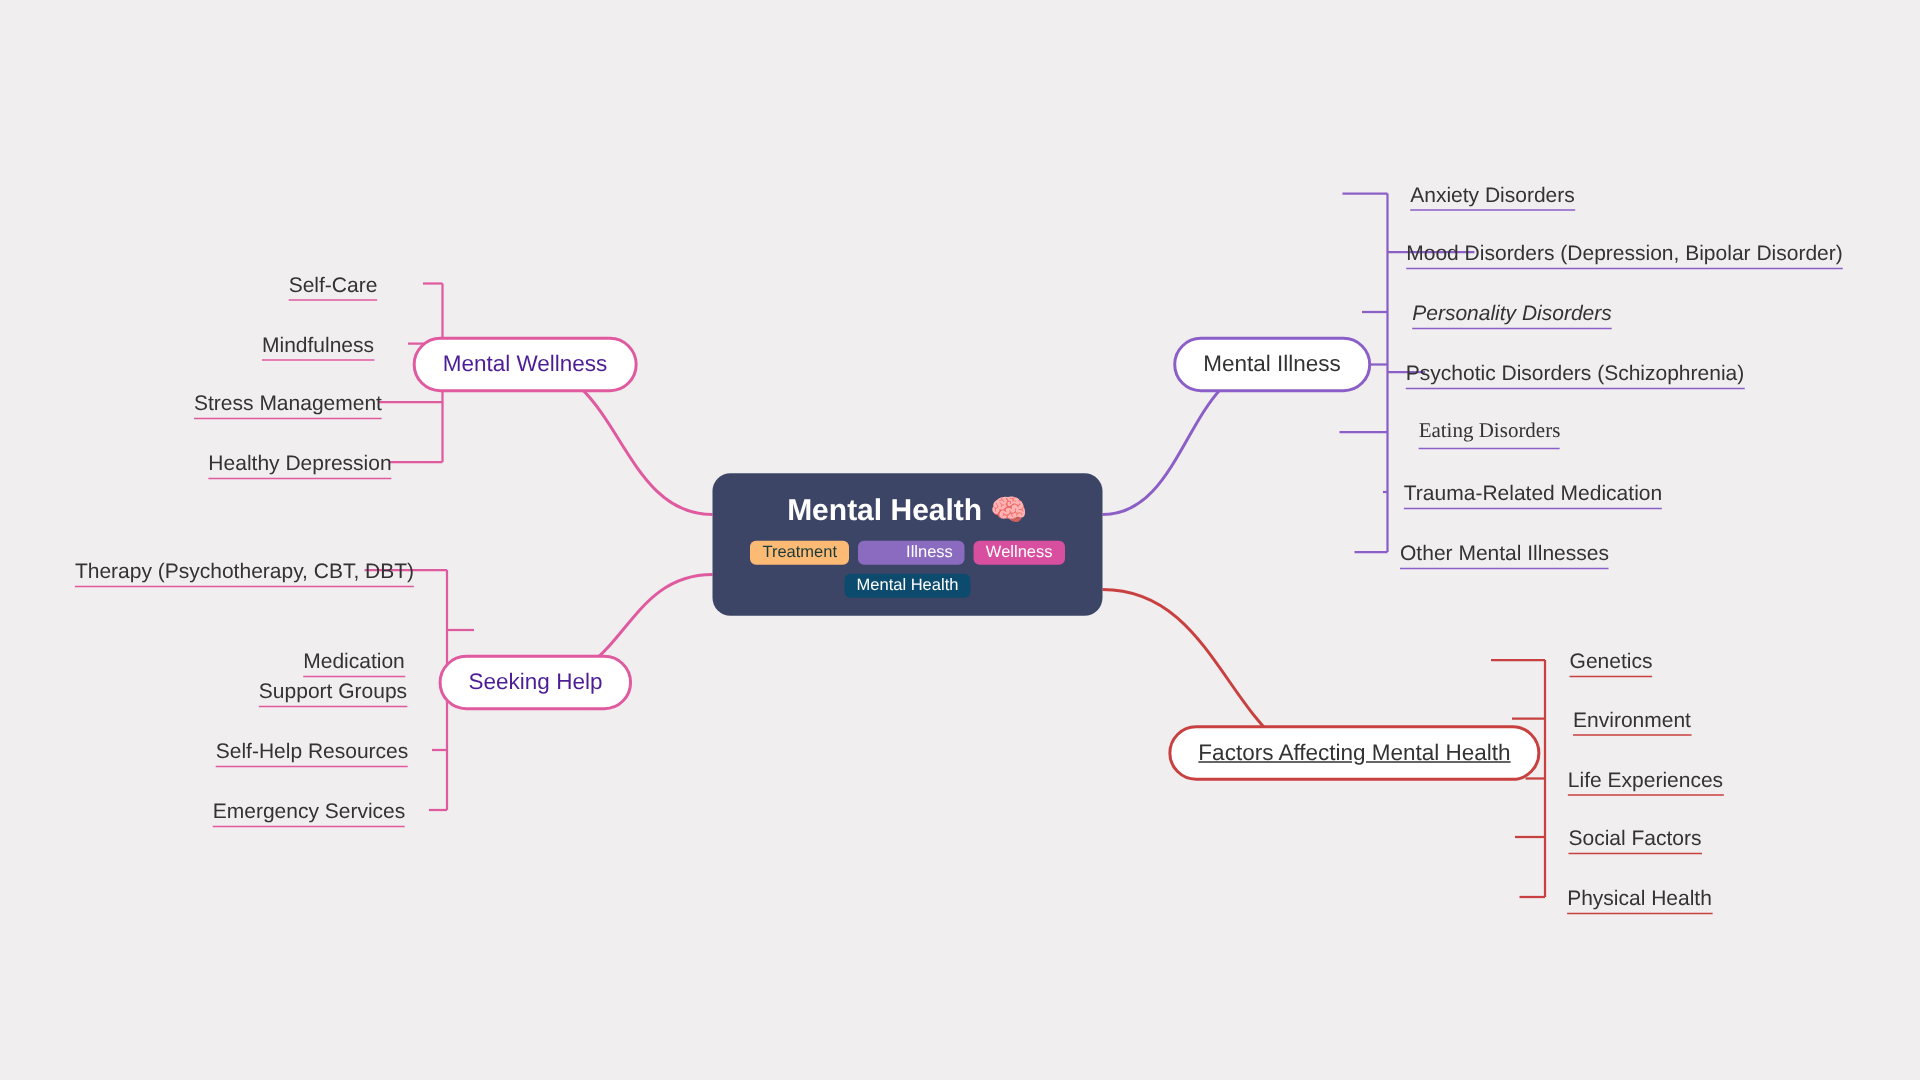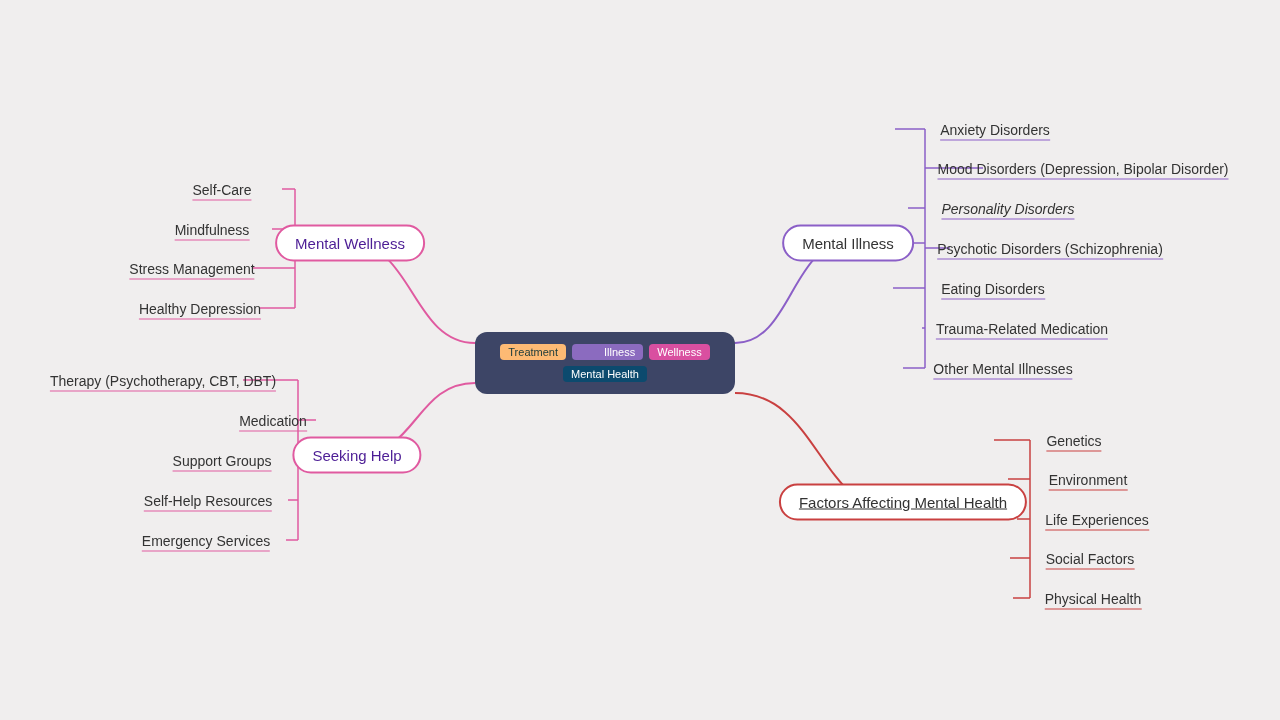--- a/index.html
+++ b/index.html
@@ -111,50 +111,51 @@
     <line x1="1030" y1="440" x2="1030" y2="598" stroke="#c94040" stroke-width="1.5"></line>
     <line x1="1030" y1="514" x2="1030" y2="514" stroke="#c94040" stroke-width="1.5"></line>
     <line x1="1030" y1="440" x2="994" y2="440" stroke="#c94040" stroke-width="1.5"></line>
     <line x1="1030" y1="479" x2="1008" y2="479" stroke="#c94040" stroke-width="1.5"></line>
     <line x1="1030" y1="519" x2="1017" y2="519" stroke="#c94040" stroke-width="1.5"></line>
     <line x1="1030" y1="558" x2="1010" y2="558" stroke="#c94040" stroke-width="1.5"></line>
     <line x1="1030" y1="598" x2="1013" y2="598" stroke="#c94040" stroke-width="1.5"></line>
   </svg>
 
 <div class="node center-node" id="center-node" style="left: 605px; top: 363px;">
+  <div class="title">Mental Health 🧠</div>
   <div class="tags">
     <span class="tag tag-treatment">Treatment</span>
     <span class="tag tag-illness">Illness</span>
     <span class="tag tag-wellness">Wellness</span>
     <span class="tag tag-mentalhealth">Mental Health</span>
   </div>
 </div>
 
 <div class="node branch-node branch-pink" id="branch-wellness" style="left: 350px; top: 243px;">Mental Wellness</div>
 
 <div class="node leaf-node leaf-underline leaf-pink" style="left: 222px; top: 189px;">Self-Care</div>
 <div class="node leaf-node leaf-underline leaf-pink" style="left: 212px; top: 229px;">Mindfulness</div>
 <div class="node leaf-node leaf-underline leaf-pink" style="left: 192px; top: 268px;">Stress Management</div>
 <div class="node leaf-node leaf-underline leaf-pink" style="left: 200px; top: 308px;">Healthy Depression</div>
 
 <div class="node branch-node branch-pink" id="branch-seeking" style="left: 357px; top: 455px;">Seeking Help</div>
 
 <div class="node leaf-node leaf-underline leaf-pink" style="left: 163px; top: 380px;">Therapy (Psychotherapy, CBT, DBT)</div>
-<div class="node leaf-node leaf-underline leaf-pink" style="left: 236px; top: 420px; margin-left: 37px;">Medication</div>
+<div class="node leaf-node leaf-underline leaf-pink" style="left: 236px; top: 440px;">Medication</div>
 <div class="node leaf-node leaf-underline leaf-pink" style="left: 222px; top: 460px;">Support Groups</div>
 <div class="node leaf-node leaf-underline leaf-pink" style="left: 208px; top: 500px;">Self-Help Resources</div>
 <div class="node leaf-node leaf-underline leaf-pink" style="left: 206px; top: 540px;">Emergency Services</div>
 
 <div class="node branch-node branch-purple" id="branch-illness" style="left: 848px; top: 243px;">Mental Illness</div>
 
 <div class="node leaf-node leaf-underline leaf-purple" style="left: 995px; top: 129px;">Anxiety Disorders</div>
 <div class="node leaf-node leaf-underline leaf-purple" style="left: 1083px; top: 168px;">Mood Disorders (Depression, Bipolar Disorder)</div>
 <div class="node leaf-node leaf-underline leaf-purple" style="left: 1008px; top: 208px; font-style: italic;">Personality Disorders</div>
 <div class="node leaf-node leaf-underline leaf-purple" style="left: 1050px; top: 248px;">Psychotic Disorders (Schizophrenia)</div>
-<div class="node leaf-node leaf-underline leaf-purple" style="left: 993px; top: 288px;">Eating Disorders</div>
+<div class="node leaf-node leaf-underline leaf-purple" style="left: 993px; top: 288px; font-family: Liberation Serif, serif;">Eating Disorders</div>
 <div class="node leaf-node leaf-underline leaf-purple" style="left: 1022px; top: 328px;">Trauma-Related Medication</div>
 <div class="node leaf-node leaf-underline leaf-purple" style="left: 1003px; top: 368px;">Other Mental Illnesses</div>
 
 <div class="node branch-node branch-red" id="branch-factors" style="left: 903px; top: 502px; text-decoration: underline;">Factors Affecting Mental Health</div>
 
 <div class="node leaf-node leaf-underline leaf-red" style="left: 1074px; top: 440px;">Genetics</div>
 <div class="node leaf-node leaf-underline leaf-red" style="left: 1088px; top: 479px;">Environment</div>
 <div class="node leaf-node leaf-underline leaf-red" style="left: 1097px; top: 519px;">Life Experiences</div>
 <div class="node leaf-node leaf-underline leaf-red" style="left: 1090px; top: 558px;">Social Factors</div>
 <div class="node leaf-node leaf-underline leaf-red" style="left: 1093px; top: 598px;">Physical Health</div>

